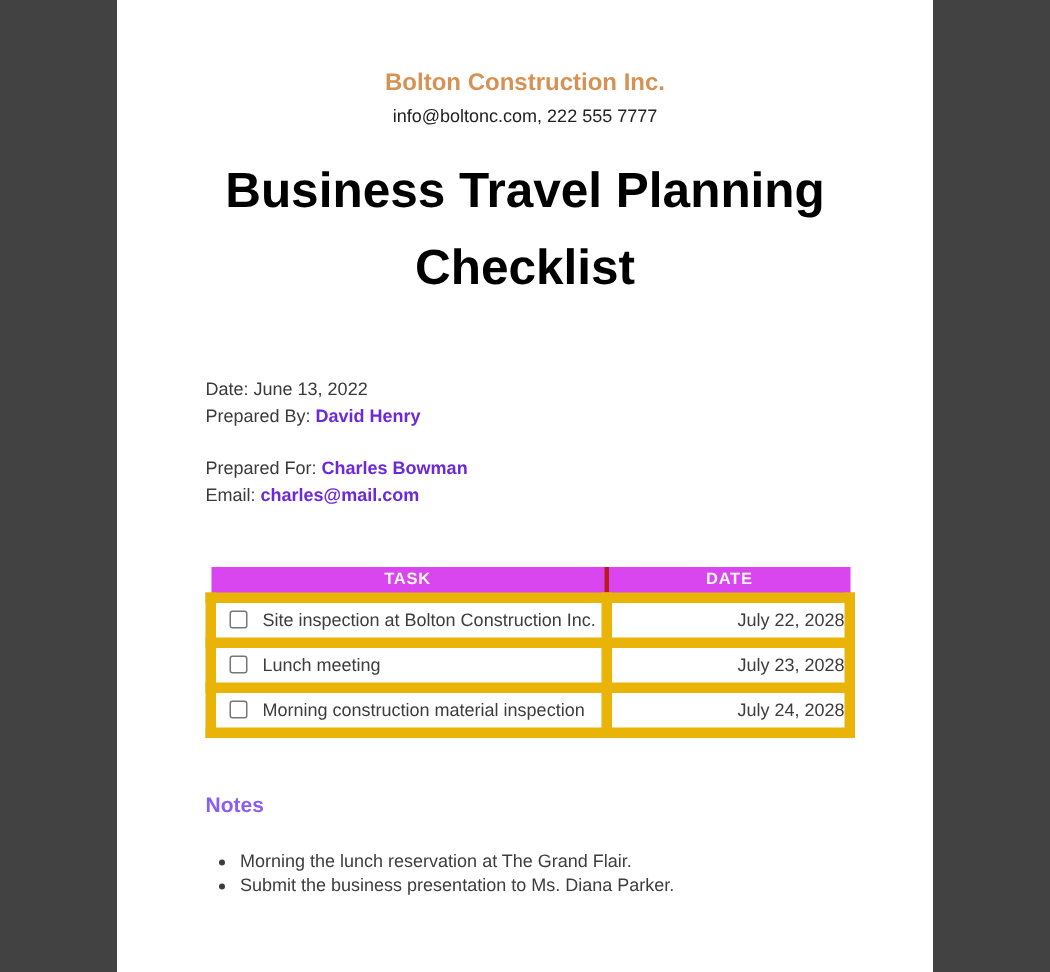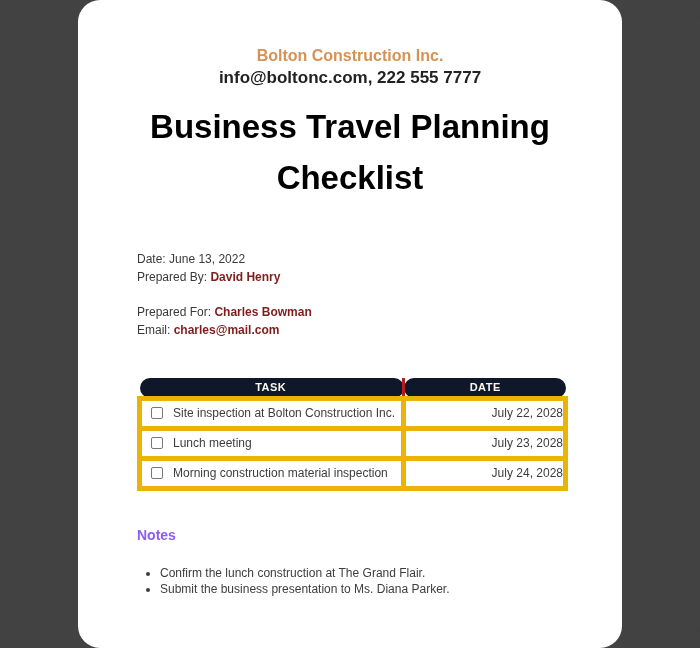--- a/index.html
+++ b/index.html
@@ -1,15 +1,15 @@
 <!DOCTYPE html>
 <html><head>
 <meta charset="utf-8">
 <style>
-  * { margin: 0; padding: 0; box-sizing: border-box; border-radius: 22px; }
+  * { margin: 0; padding: 0; box-sizing: border-box; }
   html, body {
     width: 700px; height: 648px;
     font-family: "Liberation Sans", sans-serif;
     background: #424242;
   }
   .frame {
     position: relative;
     width: 700px; height: 648px;
     background: #424242;
     overflow: hidden;
@@ -26,65 +26,65 @@
     margin-top: 46px;
     text-align: center;
     font-size: 16px;
     font-weight: 700;
     line-height: 20px;
     color: #d69254;
   }
   .contact {
     margin-top: 4px;
     text-align: center;
-    font-size: 17px;
-    font-weight: 700;
+    font-size: 12px;
+    font-weight: 400;
     line-height: 15px;
     color: #222222;
   }
   .title {
     margin-top: 16px;
     text-align: center;
     font-size: 33px;
     font-weight: 700;
     line-height: 51px;
     color: #000000;
   }
   
   .meta-group1 { margin-top: 48px; }
   .meta-group2 { margin-top: 18px; }
   .meta-line {
     font-size: 12px;
     line-height: 17.5px;
     color: #3a3a3a;
   }
-  .meta-line .value-bold { font-weight: 700; color: #7f1d1d; }
+  .meta-line .value-bold { font-weight: 700; color: #6d28d9; }
   
   table.checklist {
     margin-top: 39px;
     width: 426px;
     border-collapse: collapse;
     table-layout: fixed;
   }
   table.checklist col.c-task { width: 264px; }
   table.checklist col.c-date { width: 162px; }
   table.checklist th {
-    background: #0f172a;
+    background: #d946ef;
     color: #fdf7ee;
     font-size: 11px;
     font-weight: 700;
     letter-spacing: 0.5px;
     height: 20px;
     text-align: center;
     border: none;
   }
   table.checklist th + th { border-left: 1px solid #e9c append; }
   table.checklist th + th { border-left: 3px solid #b91c1c; }
   table.checklist td {
-    border: 5px solid #eab308;
+    border: 7px solid #eab308;
     height: 30px;
     font-size: 12px;
     color: #3d3d3d;
     vertical-align: middle;
   }
   td.task-cell { padding-left: 9px; }
   td.date-cell { text-align: right; }
   .cbx {
     -webkit-appearance: none;
     appearance: none;
@@ -158,18 +158,18 @@
         </tr>
         <tr>
           <td class="task-cell"><input type="checkbox" class="cbx" style=""><span>Morning construction material inspection</span></td>
           <td class="date-cell">July 24, 2028</td>
         </tr>
       </tbody>
     </table>
 
     <h2 class="notes-heading">Notes</h2>
     <ul class="notes-list">
-      <li>Confirm the lunch construction at The Grand Flair.</li>
+      <li>Morning the lunch reservation at The Grand Flair.</li>
       <li>Submit the business presentation to Ms. Diana Parker.</li>
     </ul>
 
   </div>
 </div>
 
 </body></html>

